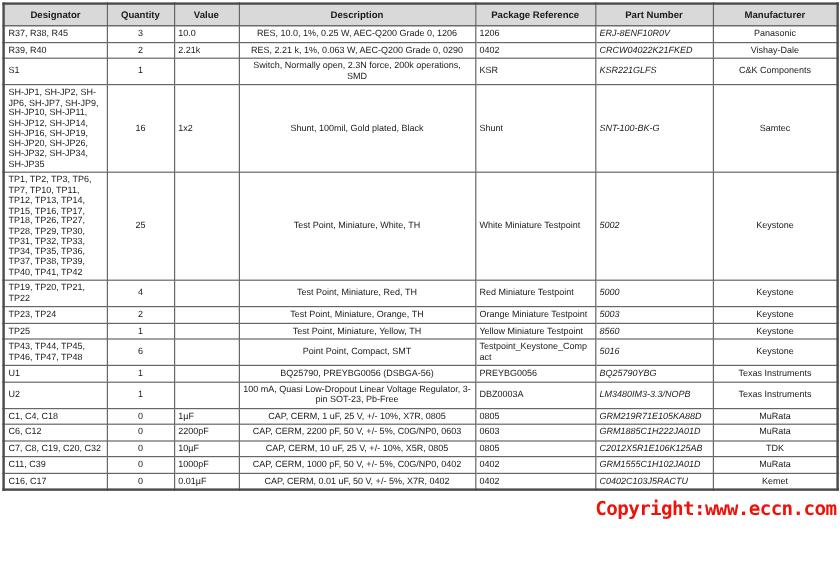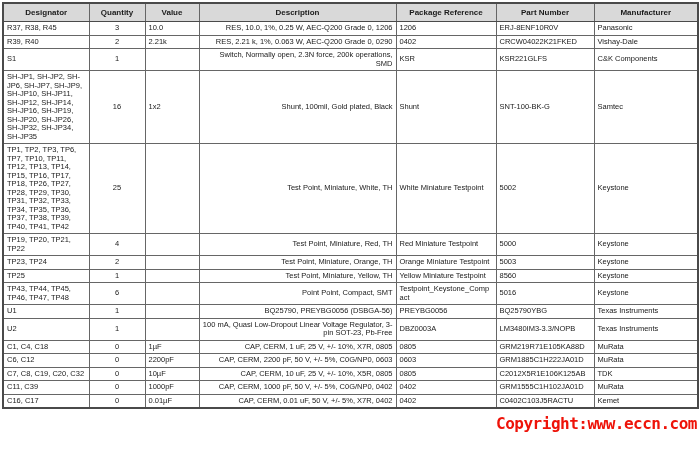--- a/index.html
+++ b/index.html
@@ -40,24 +40,24 @@
     font-weight: bold;
     font-size: 8px;
     line-height: 9px;
     text-align: center;
     padding: 4px 2px;
     border-bottom: 1px solid var(--outer-border, #4a4a4a);
   }
   td.c-designator { text-align: left; padding-left: 5px; padding-right: 6px; }
   td.c-quantity   { text-align: center; }
   td.c-value      { text-align: left; }
-  td.c-description{ text-align: right; }
+  td.c-description{ text-align: center; }
   td.c-package    { text-align: left; padding-right: 12px; }
-  td.c-part_number{ text-align: left; padding-right: 12px; }
-  td.c-manufacturer { text-align: left; }
+  td.c-part_number{ text-align: left; padding-right: 12px; font-style: italic; }
+  td.c-manufacturer { text-align: center; }
   .watermark {
     position: absolute;
     right: 3px;
     bottom: 7px;
     font-family: "DejaVu Sans Mono", monospace;
     font-weight: bold;
     font-size: 16px;
     letter-spacing: -0.5px;
     color: var(--watermark-color, #ee1309);
     white-space: nowrap;

